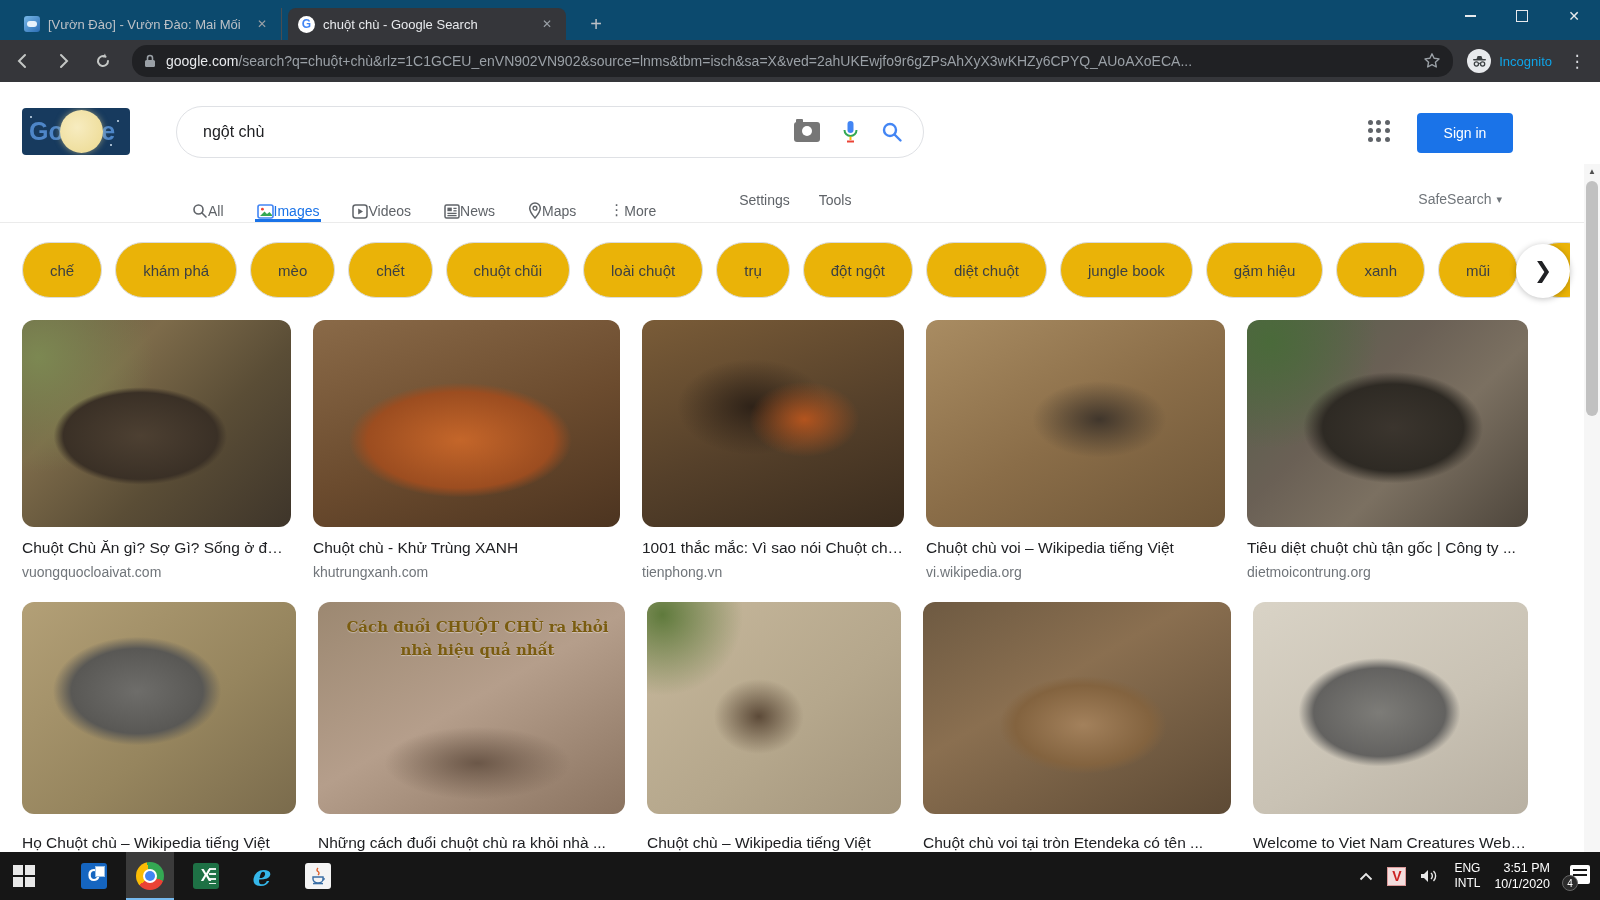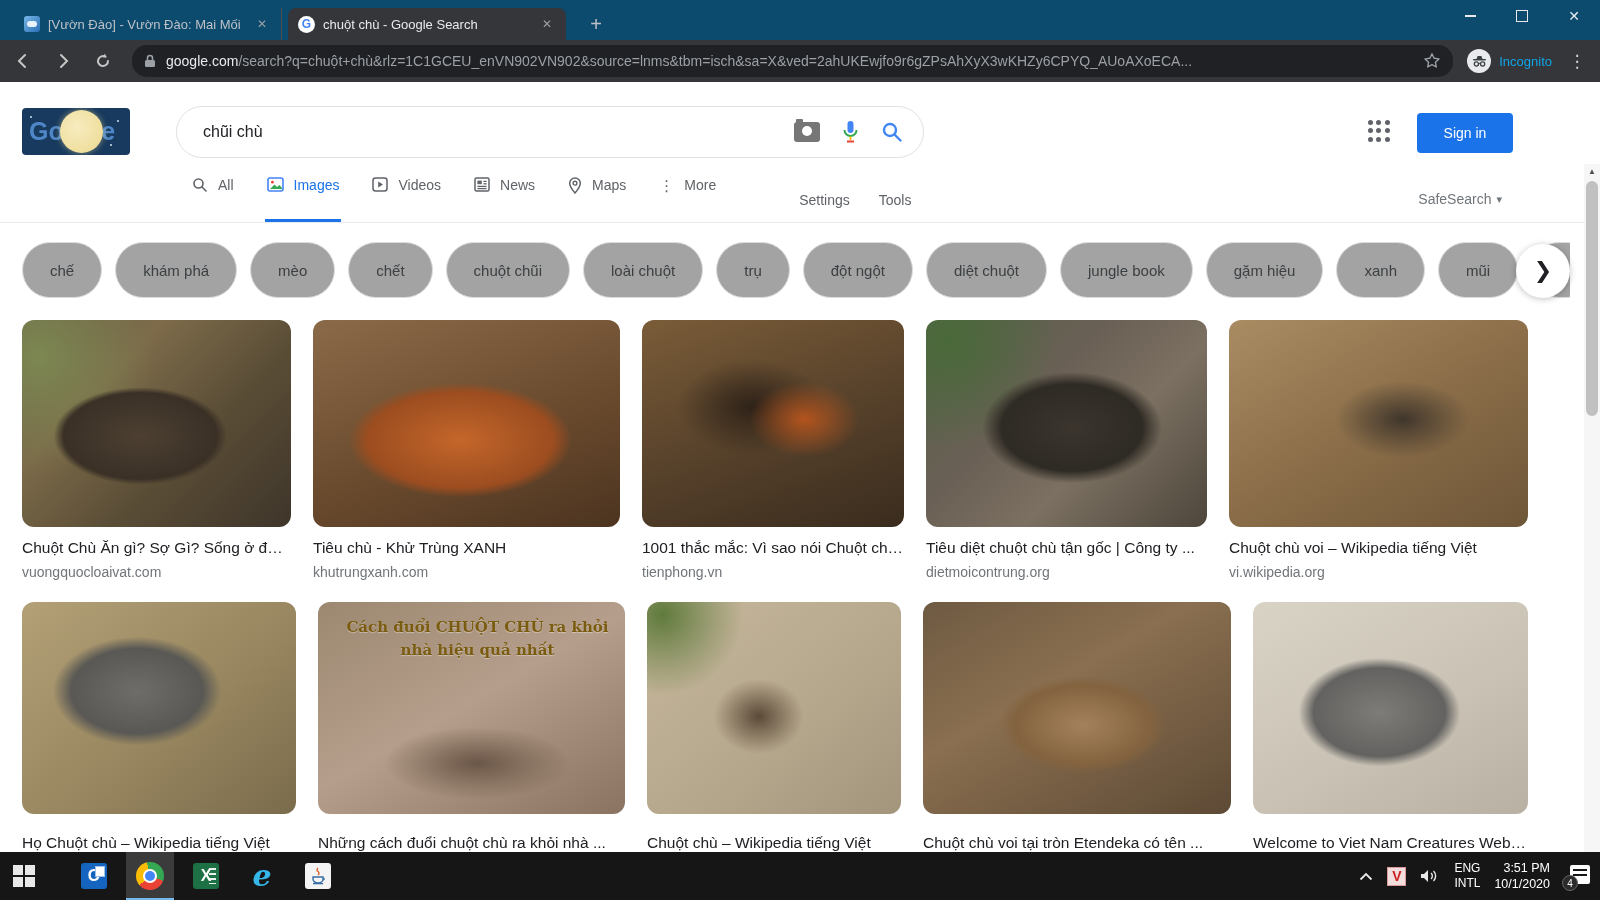--- a/index.html
+++ b/index.html
@@ -49,30 +49,30 @@
   .sb-icons { display:flex; align-items:center; gap:22px; }
   .cam-icon { width:26px; height:20px; background:#767676; border-radius:3px; position:relative; cursor:pointer; }
   .cam-icon::before { content:""; position:absolute; left:8px; top:4px; width:10px; height:10px; border-radius:50%; background:#fff; }
   .cam-icon::after { content:""; position:absolute; left:2px; top:-3px; width:7px; height:4px; background:#767676; border-radius:1px; }
 
   .apps-grid { position:absolute; left:1366px; top:36px; width:26px; height:26px; display:grid; grid-template-columns:repeat(3,1fr); gap:3px; padding:2px; cursor:pointer; }
   .apps-grid i { width:5px; height:5px; border-radius:50%; background:#5f6368; }
   .signin-btn { position:absolute; left:1417px; top:31px; width:96px; height:40px; background:#1a73e8; color:#fff; font-size:14px; font-weight:500; border:none; border-radius:4px; display:flex; align-items:center; justify-content:center; cursor:pointer; }
 
   .nav-row { position:absolute; left:0; top:95px; width:1600px; height:45px; display:flex; align-items:center; }
-  .nav-item { display:flex; align-items:flex-start; gap:10px; font-size:14px; color:#5f6368; height:45px; padding:0 2px; margin-right:29px; cursor:pointer; border-bottom:3px solid transparent; }
+  .nav-item { display:flex; align-items:flex-end; gap:0; font-size:14px; color:#5f6368; height:45px; padding:0 2px; margin-right:29px; cursor:pointer; border-bottom:3px solid transparent; }
   .nav-item.active { color:#1a73e8; border-bottom-color:#1a73e8; font-weight:500; }
   .nav-first { margin-left:190px; }
   .nav-right-group { margin-left:52px; display:flex; gap:29px; }
   .nav-link { font-size:14px; color:#5f6368; cursor:pointer; }
   .safesearch { position:absolute; right:98px; top:14px; font-size:14px; color:#70757a; cursor:pointer; display:flex; align-items:center; gap:5px; }
   .divider { position:absolute; left:0; top:140px; width:1600px; height:1px; background:#ebebeb; }
 
   .chips-row { position:absolute; left:22px; top:160px; width:1548px; height:58px; display:flex; gap:13px; overflow:hidden; }
-  .chip { height:56px; border:1px solid #dadce0; border-radius:28px; display:flex; align-items:center; padding:0 27px; font-size:15px; color:#3c4043; white-space:nowrap; cursor:pointer; flex:none; background:#a3a3a3; }
+  .chip { height:56px; border:1px solid #dadce0; border-radius:28px; display:flex; align-items:center; padding:0 27px; font-size:15px; color:#3c4043; white-space:nowrap; cursor:pointer; flex:none; background:#eab308; }
   .chip-more { position:absolute; right:30px; top:162px; width:54px; height:54px; border-radius:50%; background:#fff; box-shadow:0 1px 6px rgba(0,0,0,.25); display:flex; align-items:center; justify-content:center; font-size:22px; font-weight:bold; color:#202124; cursor:pointer; }
 
   .grid-row { position:absolute; left:22px; display:flex; gap:22px; }
   .row1 { top:238px; }
   .row2 { top:520px; }
   figure { display:block; }
   .thumb { width:100%; border-radius:12px; cursor:pointer; position:relative; overflow:hidden; }
   .row1 .thumb { height:207px; }
   .row2 .thumb { height:212px; }
   .cap-title { margin-top:12px; font-size:15.5px; color:#202124; white-space:nowrap; overflow:hidden; text-overflow:ellipsis; cursor:pointer; }
@@ -218,21 +218,21 @@
 
     <div class="doodle">
       <span class="doodle-text">Google</span>
       <span class="doodle-moon"></span>
       <span class="doodle-star" style="left:8px;top:8px;"></span>
       <span class="doodle-star" style="left:95px;top:12px;"></span>
       <span class="doodle-star" style="left:88px;top:36px;"></span>
     </div>
 
     <div class="searchbox">
-      <span class="query">chũi chù</span>
+      <span class="query">ngột chù</span>
       <span class="sb-icons">
         <span class="cam-icon"></span>
         <svg width="17" height="24" viewBox="0 0 17 24">
             <rect x="5.5" y="1" width="6" height="12" rx="3" fill="#4285f4"></rect>
             <path d="M2.5 10 a6 6 0 0 0 12 0" stroke="#34a853" stroke-width="2" fill="none"></path>
             <line x1="8.5" y1="16.5" x2="8.5" y2="20" stroke="#fbbc05" stroke-width="2"></line>
             <line x1="5" y1="21.5" x2="12" y2="21.5" stroke="#ea4335" stroke-width="2"></line>
           </svg>
         <svg width="22" height="22" viewBox="0 0 22 22">
             <circle cx="9" cy="9" r="6" stroke="#4285f4" stroke-width="2.4" fill="none"></circle>
@@ -329,37 +329,37 @@
     <div class="chip-more">❯</div>
 
     <div class="grid-row row1">
       <figure style="width:269px">
         <div class="thumb t11"></div>
         <div class="cap-title">Chuột Chù Ăn gì? Sợ Gì? Sống ở đâu ...</div>
         <div class="cap-domain">vuongquocloaivat.com</div>
       </figure>
       <figure style="width:307px">
         <div class="thumb t12"></div>
-        <div class="cap-title">Tiêu chù - Khử Trùng XANH</div>
+        <div class="cap-title">Chuột chù - Khử Trùng XANH</div>
         <div class="cap-domain">khutrungxanh.com</div>
       </figure>
       <figure style="width:262px">
         <div class="thumb t13"></div>
         <div class="cap-title">1001 thắc mắc: Vì sao nói Chuột chù ...</div>
         <div class="cap-domain">tienphong.vn</div>
       </figure>
+      <figure style="width:299px">
+        <div class="thumb t15"></div>
+        <div class="cap-title">Chuột chù voi – Wikipedia tiếng Việt</div>
+        <div class="cap-domain">vi.wikipedia.org</div>
+      </figure>
       <figure style="width:281px">
         <div class="thumb t14"></div>
         <div class="cap-title">Tiêu diệt chuột chù tận gốc | Công ty ...</div>
         <div class="cap-domain">dietmoicontrung.org</div>
-      </figure>
-      <figure style="width:299px">
-        <div class="thumb t15"></div>
-        <div class="cap-title">Chuột chù voi – Wikipedia tiếng Việt</div>
-        <div class="cap-domain">vi.wikipedia.org</div>
       </figure>
     </div>
 
     <div class="grid-row row2">
       <figure style="width:274px">
         <div class="thumb t21"></div>
         <div class="cap-title">Họ Chuột chù – Wikipedia tiếng Việt</div>
       </figure>
       <figure style="width:307px">
         <div class="thumb t22">

